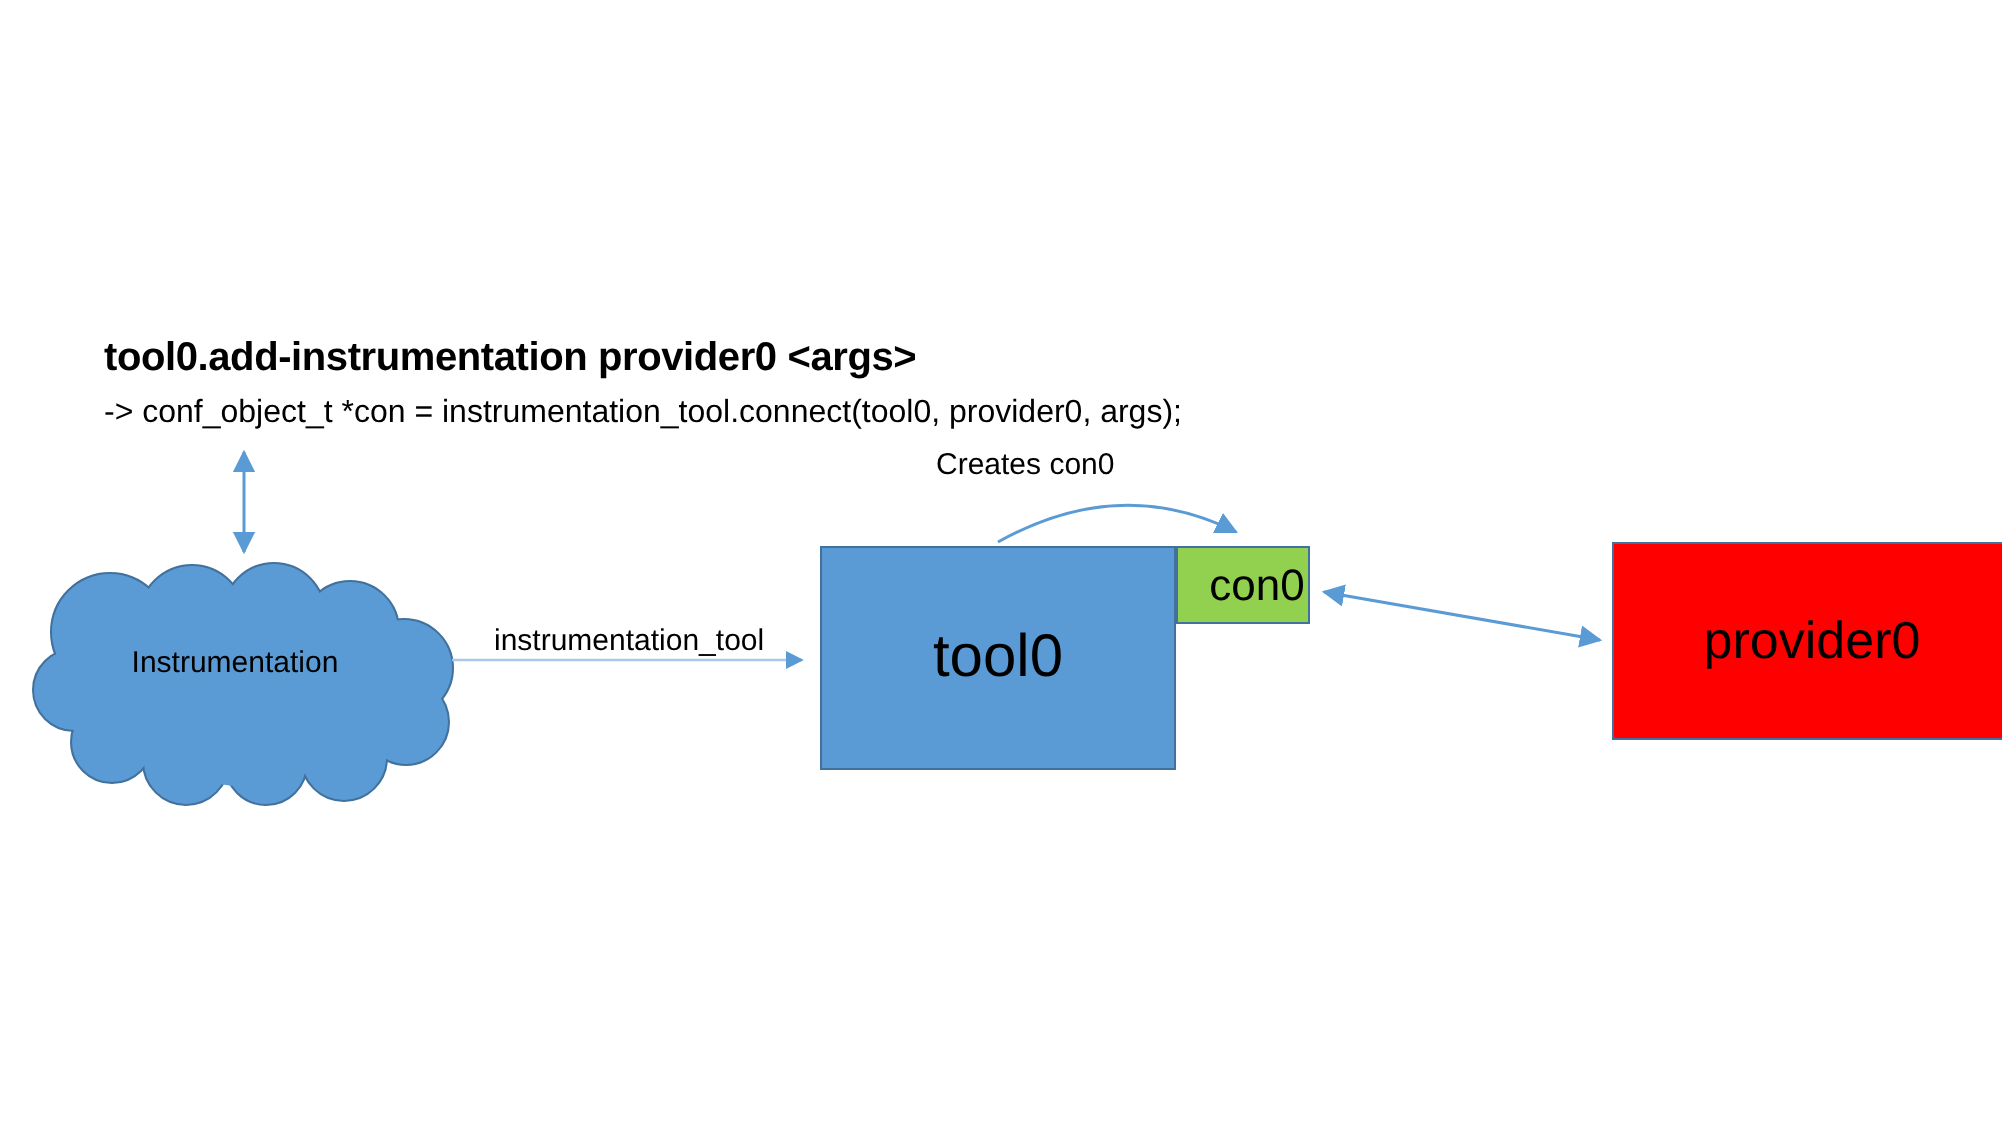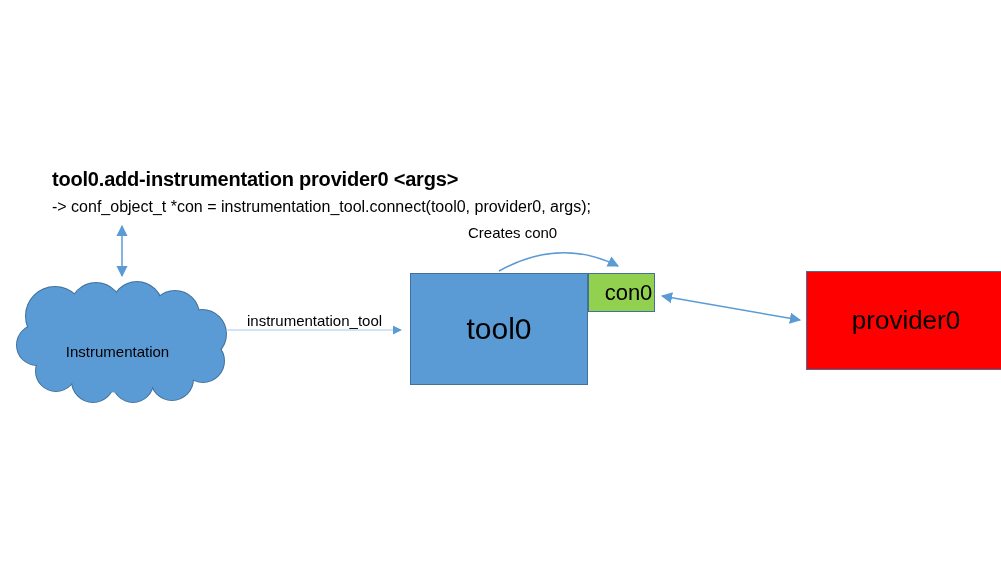--- a/index.html
+++ b/index.html
@@ -42,21 +42,20 @@
   }
   .connect-label{
     left:247px;top:311px;
     font-size:15px;line-height:19px;
   }
   .connect-label span{display:block;}
   .cloud-label{
     left:40px;top:321px;width:155px;
     font-size:15px;line-height:21px;
     text-align:center;
-    margin-top:20px;
   }
   .cloud-label span{display:block;}
   .box{
     display:flex;align-items:center;justify-content:center;
     box-sizing:border-box;
   }
   .box-tool{
     left:410px;top:273px;width:178px;height:112px;
     background:var(--shape-blue);
     border:1.5px solid var(--shape-blue-border);

